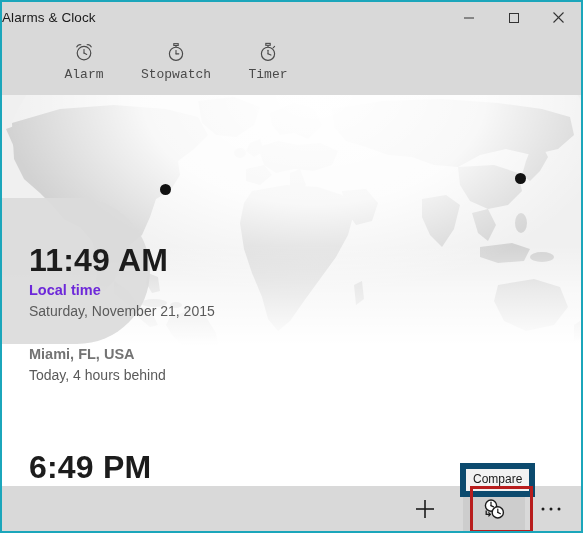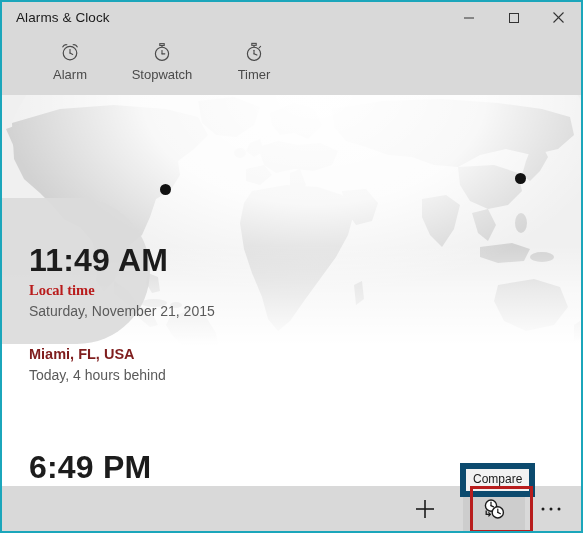--- a/index.html
+++ b/index.html
@@ -26,21 +26,20 @@
   #title-bar {
     position: absolute;
     left: 0; top: 0;
     width: 579px;
     height: 31px;
     background: #d9d9d9;
     display: flex;
     align-items: center;
   }
   #title-text {
-    margin-left: 14px;
     font-size: 13.5px;
     color: #1a1a1a;
     letter-spacing: 0.1px;
     white-space: nowrap;
   }
   #window-controls {
     position: absolute;
     right: 0; top: 0;
     height: 31px;
     display: flex;
@@ -57,22 +56,23 @@
 
   
   #tab-strip {
     position: absolute;
     left: 0; top: 31px;
     width: 579px;
     height: 62px;
     background: #d9d9d9;
     display: flex;
     align-items: center;
-    padding-left: 22px;
+    padding-left: 36px;
     box-sizing: border-box;
+    font-family: Liberation Mono, monospace;
   }
   .tab {
     width: 92px;
     height: 62px;
     display: flex;
     flex-direction: column;
     align-items: center;
     justify-content: flex-start;
     padding-top: 7px;
     box-sizing: border-box;
@@ -171,24 +171,24 @@
     font-weight: 700;
     color: #1c1c1c;
     line-height: 38px;
     letter-spacing: 0.2px;
     white-space: nowrap;
   }
   .clock-name {
     font-size: 14.5px;
     font-weight: bold;
     line-height: 22px;
-    color: #7f1d1d;
-    white-space: nowrap;
-  }
-  .clock-name.local { color: #b91c1c; font-family: Liberation Serif, serif; }
+    color: #737373;
+    white-space: nowrap;
+  }
+  .clock-name.local { color: #6d28d9; }
   .clock-sub {
     font-size: 14px;
     color: #5a5a5a;
     line-height: 21px;
     white-space: nowrap;
   }
 
   
   #app-bar {
     position: absolute;

